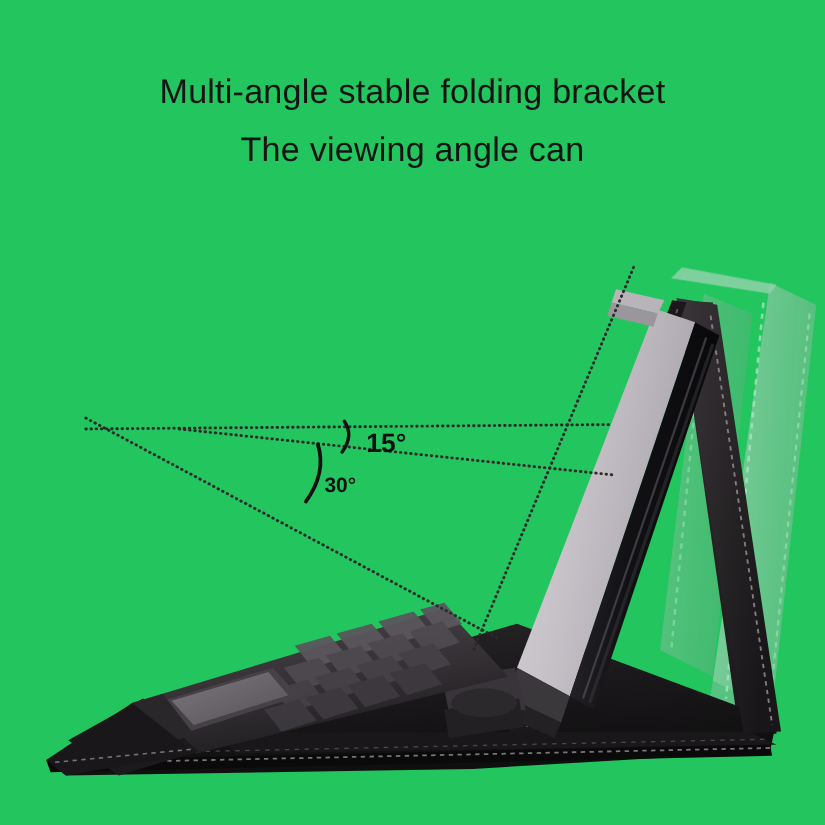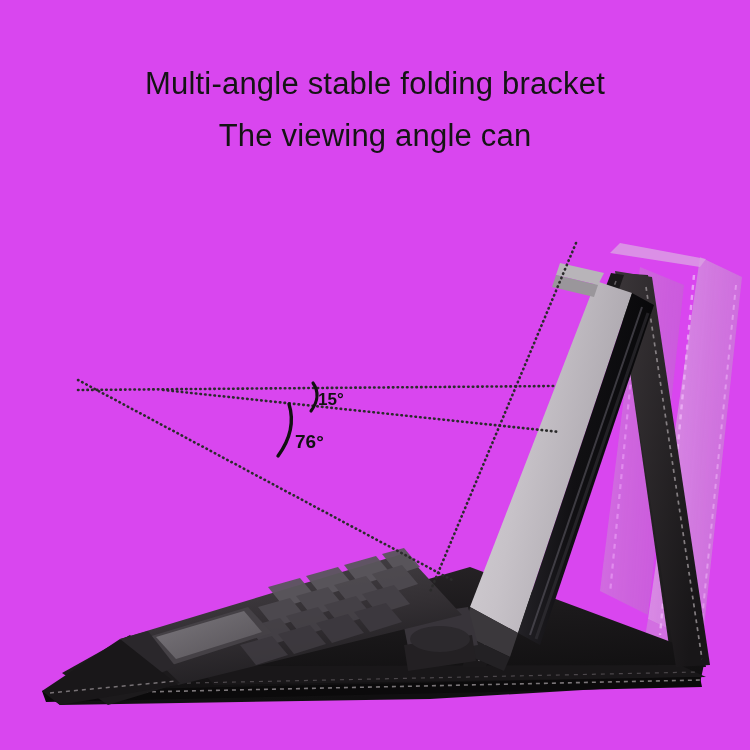--- a/index.html
+++ b/index.html
@@ -4,21 +4,21 @@
 <style>
   html, body {
     margin: 0;
     padding: 0;
     background: #ffffff;
   }
   #stage {
     position: relative;
     width: 750px;
     height: 750px;
-    background: #d946ef;
+    background: #22c55e;
     overflow: hidden;
     font-family: "Liberation Sans", sans-serif;
   }
 
   
   .headline {
     position: absolute;
     left: 0;
     top: 58px;
     width: 750px;
@@ -64,23 +64,23 @@
     height: 750px;
   }
   .angle-label {
     position: absolute;
     font-family: "Liberation Sans", sans-serif;
     font-weight: 700;
     color: #111111;
     white-space: nowrap;
   }
   .angle-label.a15 {
-    left: 318px;
+    left: 333px;
     top: 390px;
-    font-size: 17px;
+    font-size: 24px;
   }
   .angle-label.a45 {
     left: 295px;
     top: 431px;
     font-size: 19px;
   }
 </style>
 </head>
 <body style="background: rgb(255, 255, 255);">
 
@@ -254,16 +254,16 @@
       <line x1="78" y1="380" x2="452" y2="580" stroke="#2b2b2b" stroke-width="2.6" stroke-linecap="round" stroke-dasharray="0.5 4.2"></line>
 
       <line x1="576" y1="243" x2="430" y2="592" stroke="#2b2b2b" stroke-width="2.6" stroke-linecap="round" stroke-dasharray="0.5 4.2"></line>
 
       <path d="M 313 383 Q 322 396 311 411" fill="none" stroke="#111111" stroke-width="3.1" stroke-linecap="round"></path>
 
       <path d="M 289 404 Q 297 430 278 456" fill="none" stroke="#111111" stroke-width="3.4" stroke-linecap="round"></path>
     </svg>
 
     <span class="angle-label a15">15°</span>
-    <span class="angle-label a45">76°</span>
+    <span class="angle-label a45">30°</span>
   </div>
 
 </div>
 
 </body></html>

